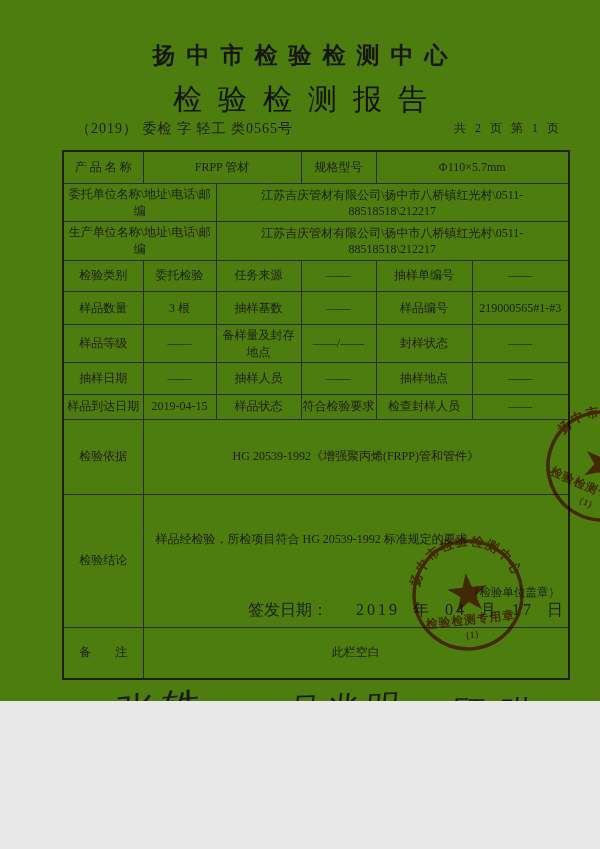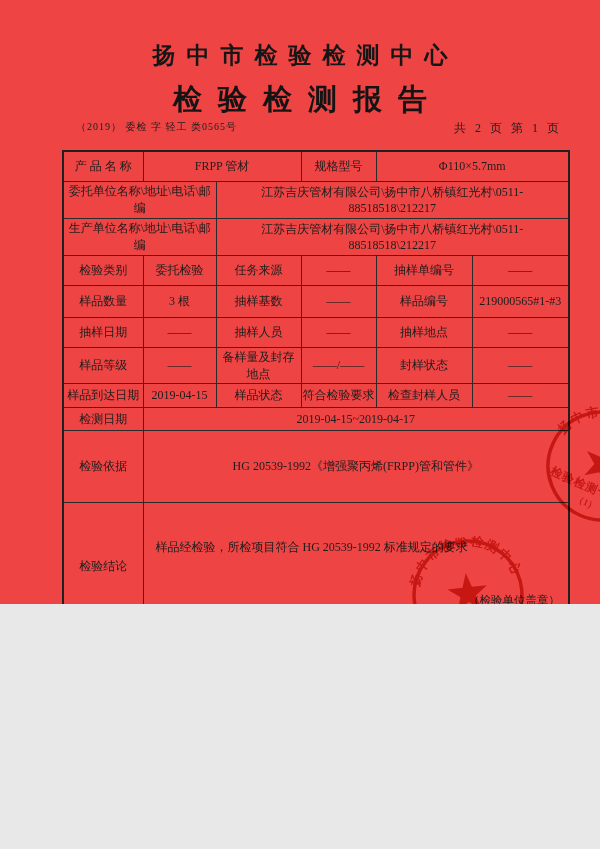--- a/index.html
+++ b/index.html
@@ -1,35 +1,35 @@
 <!DOCTYPE html>
 <html><head>
 <meta charset="utf-8">
 <style>
   * { margin:0; padding:0; box-sizing:border-box; }
   html,body { background:#e8e8e8; }
   body { font-family:"Liberation Serif","DejaVu Serif",serif; color:#1d1d1d; }
   .page {
-    position:relative; width:600px; height:604px;
-    background:#ef4444; overflow:hidden; margin:0 auto;
+    position:relative; width:600px; height:701px;
+    background:#4d7c0f; overflow:hidden; margin:0 auto;
   }
   .abs { position:absolute; }
 
   
   .org-title {
     top:40px; left:0; width:100%; text-align:center;
     font-size:23px; font-weight:bold; letter-spacing:11px; text-indent:11px;
     color:#161616;
   }
   .report-title {
     top:80px; left:0; width:100%; text-align:center;
-    font-size:29px; font-weight:bold; letter-spacing:16px; text-indent:16px;
+    font-size:29px; font-weight:normal; letter-spacing:16px; text-indent:16px;
     color:#141414;
   }
-  .ref-no   { top:120px; left:76px;  font-size:10px; letter-spacing:1px; white-space:pre; }
+  .ref-no   { top:120px; left:76px;  font-size:14px; letter-spacing:1px; white-space:pre; }
   .page-info{ top:120px; right:38px; font-size:12px; letter-spacing:3px; white-space:pre; }
 
   
   table.report {
     position:absolute; left:62px; top:150px;
     width:506px; height:530px;
     border-collapse:collapse; table-layout:fixed;
     border:2.5px solid #1f1f1f;
   }
   table.report td {
@@ -111,47 +111,43 @@
       <td>——</td>
     </tr>
     <tr style="height:31px">
       <td>样品数量</td>
       <td>3 根</td>
       <td>抽样基数</td>
       <td>——</td>
       <td colspan="2">样品编号</td>
       <td class="sm2">219000565#1-#3</td>
     </tr>
+    <tr style="height:25px">
+      <td>样品等级</td>
+      <td>——</td>
+      <td class="sm">备样量及封存地点</td>
+      <td>——/——</td>
+      <td colspan="2">封样状态</td>
+      <td>——</td>
+    </tr>
     <tr style="height:30px">
       <td>抽样日期</td>
       <td>——</td>
       <td>抽样人员</td>
       <td>——</td>
       <td colspan="2">抽样地点</td>
-      <td>——</td>
-    </tr>
-    <tr style="height:25px">
-      <td>样品等级</td>
-      <td>——</td>
-      <td class="sm">备样量及封存地点</td>
-      <td>——/——</td>
-      <td colspan="2">封样状态</td>
       <td>——</td>
     </tr>
     <tr style="height:23px">
       <td class="sm3">样品到达日期</td>
       <td class="sm3">2019-04-15</td>
       <td>样品状态</td>
       <td class="sm3">符合检验要求</td>
       <td colspan="2" class="sm3">检查封样人员</td>
       <td>——</td>
-    </tr>
-    <tr style="height:23px">
-      <td>检测日期</td>
-      <td colspan="6">2019-04-15~2019-04-17</td>
     </tr>
     <tr style="height:70px">
       <td>检验依据</td>
       <td colspan="6" class="left">HG 20539-1992《增强聚丙烯(FRPP)管和管件》</td>
     </tr>
     <tr style="height:124px">
       <td>检验结论</td>
       <td colspan="6" class="cell-conclusion">
         <div class="abs concl-text">样品经检验，所检项目符合 HG 20539-1992 标准规定的要求</div>
         <div class="abs seal-note">（检验单位盖章）</div>

